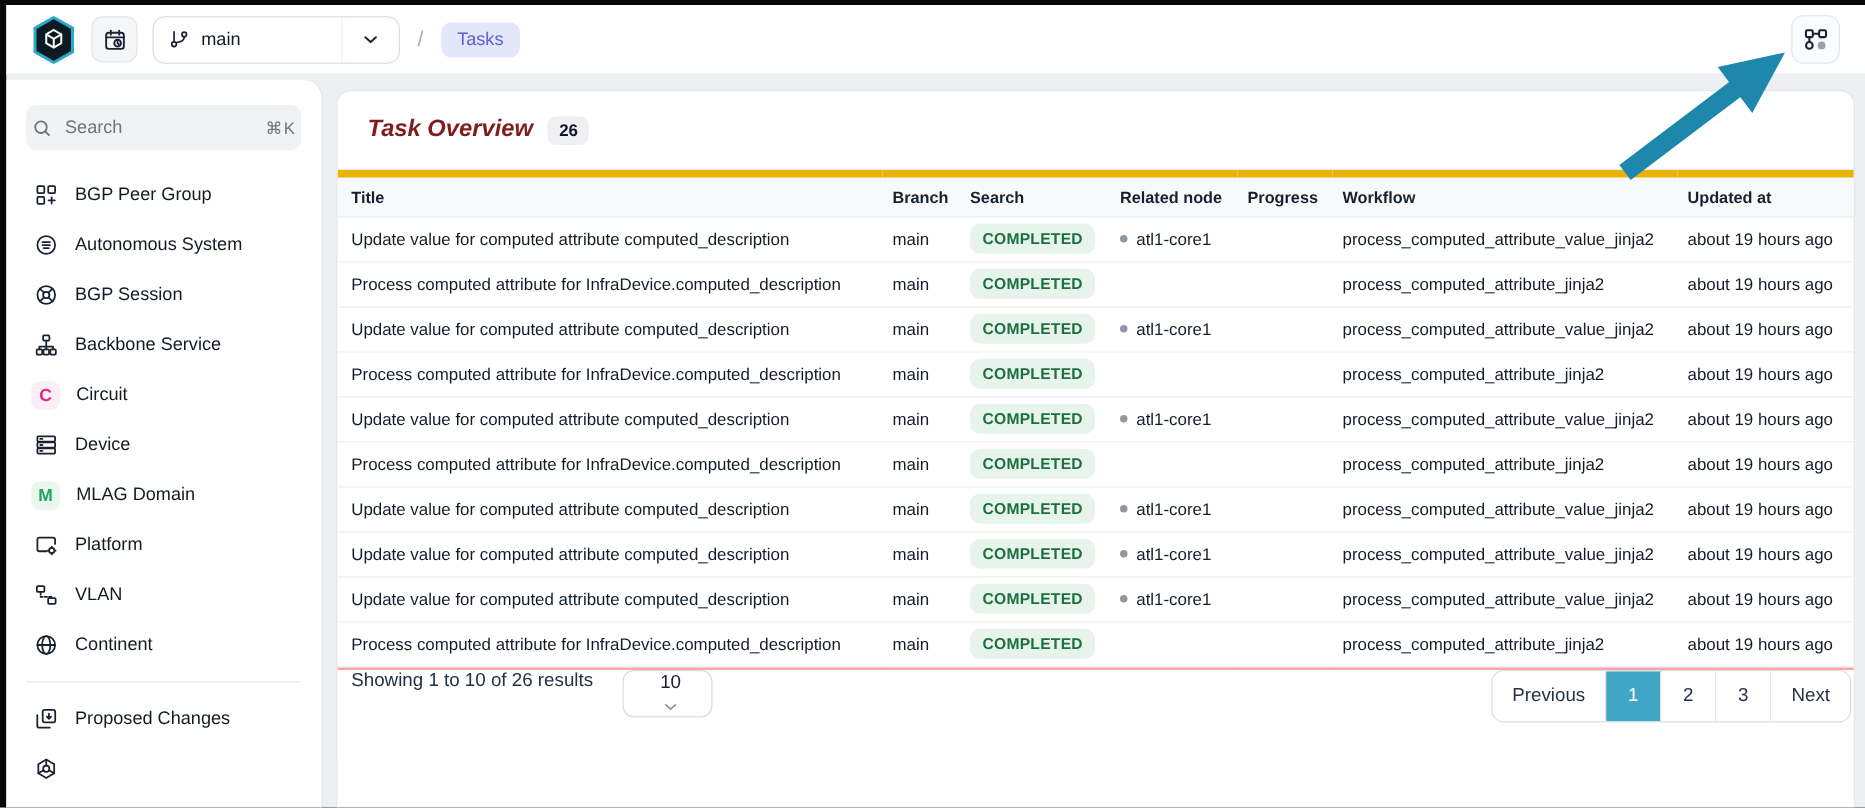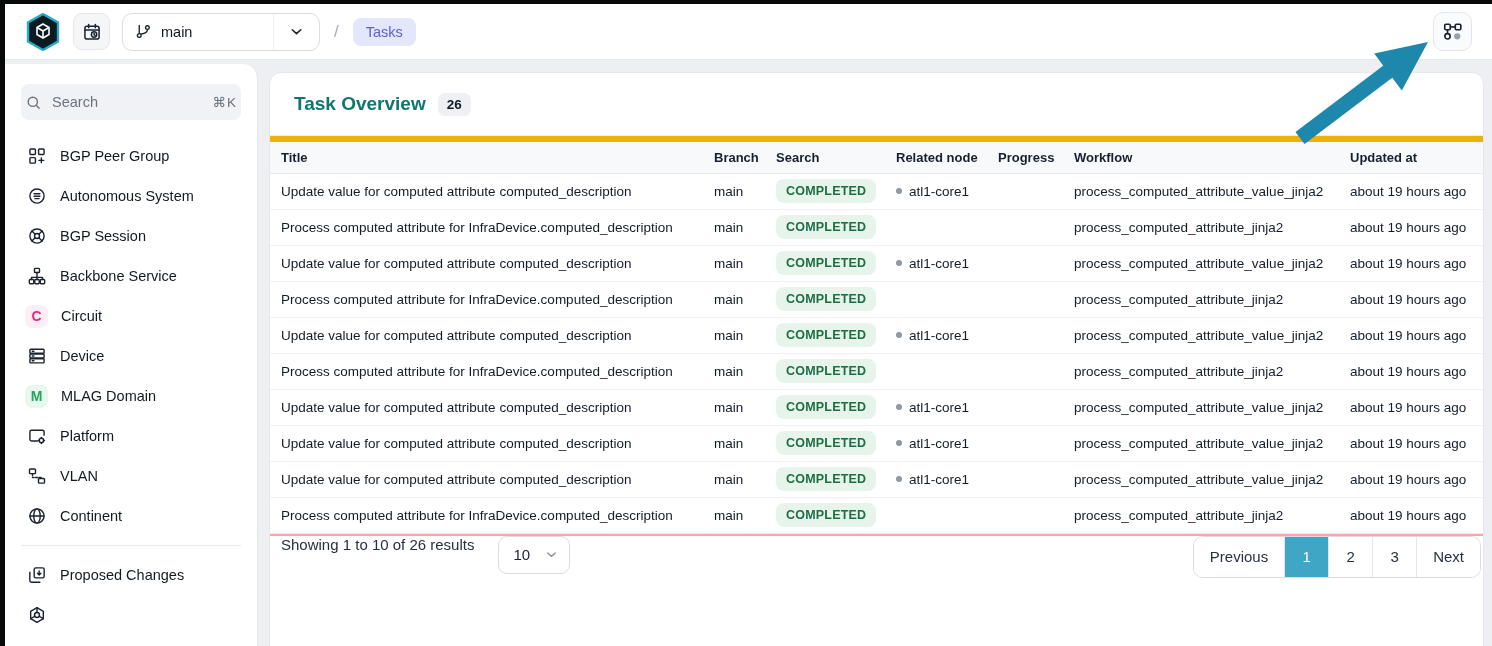--- a/index.html
+++ b/index.html
@@ -26,21 +26,21 @@
   .kbd { color:#6b7280; font-size:13.5px; letter-spacing:1px; }
   .side-item { height:40px; display:flex; align-items:center; gap:13px; padding:0 8px; border-radius:8px; color:#131a24; font-size:14.5px; font-weight:500; cursor:pointer; }
   .ico { display:flex; align-items:center; justify-content:center; color:#1a2230; }
   .ico svg { width:20px; height:20px; }
   .letter-badge { width:23px; height:23px; border-radius:7px; display:flex; align-items:center; justify-content:center; font-size:14px; font-weight:700; margin-left:-2px; }
   .side-divider { border-top:1px solid #e7e9ee; margin:9px 2px; }
 
   
   .card { position:absolute; left:264px; top:68px; right:8px; bottom:-30px; background:#fff; border:1px solid #e4e7ec; border-radius:12px; overflow:hidden; }
   .card-header { height:63px; display:flex; align-items:center; gap:12px; padding:0 24px; border-bottom:1px solid #e9ebef; }
-  .card-title { font-size:19px; font-weight:700; color:#0f766e; }
+  .card-title { font-size:19px; font-weight:700; color:#7f1d1d;font-style:italic; }
   .count-badge { background:#eef0f3; color:#101826; font-size:13.5px; font-weight:600; padding:4px 9px; border-radius:7px; }
   .filter-row { height:57px; display:flex; align-items:center; padding:0 24px; gap:10px; }
   .obj-search { display:flex; align-items:center; gap:10px; width:230px; color:#9ca3af; }
   .obj-search input { border:none; outline:none; font-size:14.5px; color:#111827; width:170px; font-family:"Liberation Sans",sans-serif; background:transparent; }
   .obj-search input::placeholder { color:#9aa1ab; }
   .obj-search .ico { color:#7ecbe8; }
   .filters-chip { display:flex; align-items:center; gap:9px; margin-left:90px; cursor:pointer; }
   .filters-label { color:#1b2430; font-size:14.5px; }
   .filters-close { color:#9aa3ae; display:flex; cursor:pointer; }
   .filters-close svg { width:14px; height:14px; }
@@ -53,21 +53,21 @@
   td { height:36px; font-size:13.5px; color:#131c28; padding:0 8px; border-bottom:1px solid #eef0f3; white-space:nowrap; overflow:hidden; }
   td:first-child { padding-left:11px; }
   tbody tr { cursor:pointer; }
   .state-badge { display:inline-block; background:#e7f4ec; color:#1d6f41; font-size:12.5px; font-weight:700; padding:5px 10px; border-radius:8px; letter-spacing:.2px; }
   .node-cell { display:flex; align-items:center; gap:7px; }
   .node-dot { width:6px; height:6px; border-radius:50%; background:#8f97a3; flex:0 0 auto; }
 
   
   .card-footer { height:56px; border-top:2px solid #fca5a5; display:flex; align-items:flex-start; padding:0 2px 0 11px; gap:24px; }
   .results-summary { font-size:15px; color:#253040; }
-  .page-size { width:72px; height:38px; border:1px solid #d9dde3; border-radius:9px; display:flex; align-items:center; padding:0 10px 0 14px; font-size:15px; color:#1b2430; cursor:pointer; background:#fff; }
+  .page-size { width:72px; height:38px; border:1px solid #d9dde3; border-radius:9px; display:flex; align-items:center; padding:0 10px 0 14px; font-size:15px; color:#1b2430; cursor:pointer; background:#fff;flex-direction:column; }
   .page-size .grow { flex:1; }
   .page-size .ico { color:#8a93a0; }
   .page-size .ico svg { width:15px; height:15px; }
   .footer-spacer { flex:1; }
   .pagination { display:flex; border:1px solid #d9dde3; border-radius:10px; overflow:hidden; background:#fff; }
   .page-btn { min-width:44px; height:40px; display:flex; align-items:center; justify-content:center; font-size:15px; color:#273142; background:#fff; border:none; border-right:1px solid #e2e5ea; cursor:pointer; font-family:"Liberation Sans",sans-serif; padding:0 16px; }
   .page-btn:last-child { border-right:none; }
   .page-btn.num { padding:0; }
   .page-btn.active { background:#3fa6c6; color:#fff; }
 

